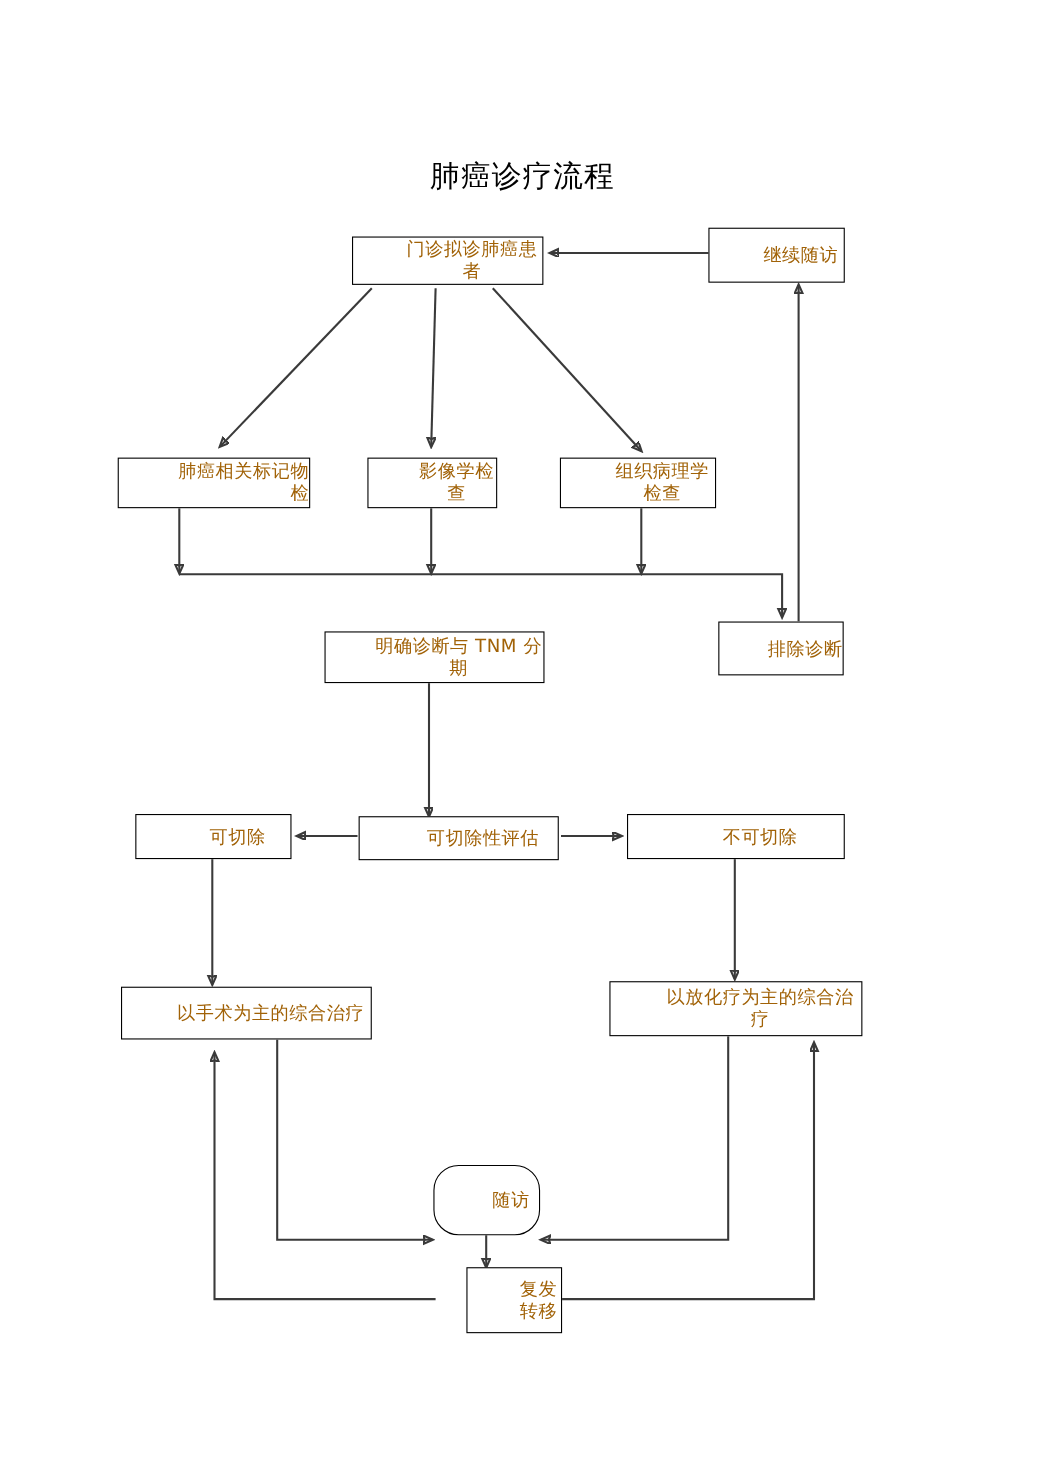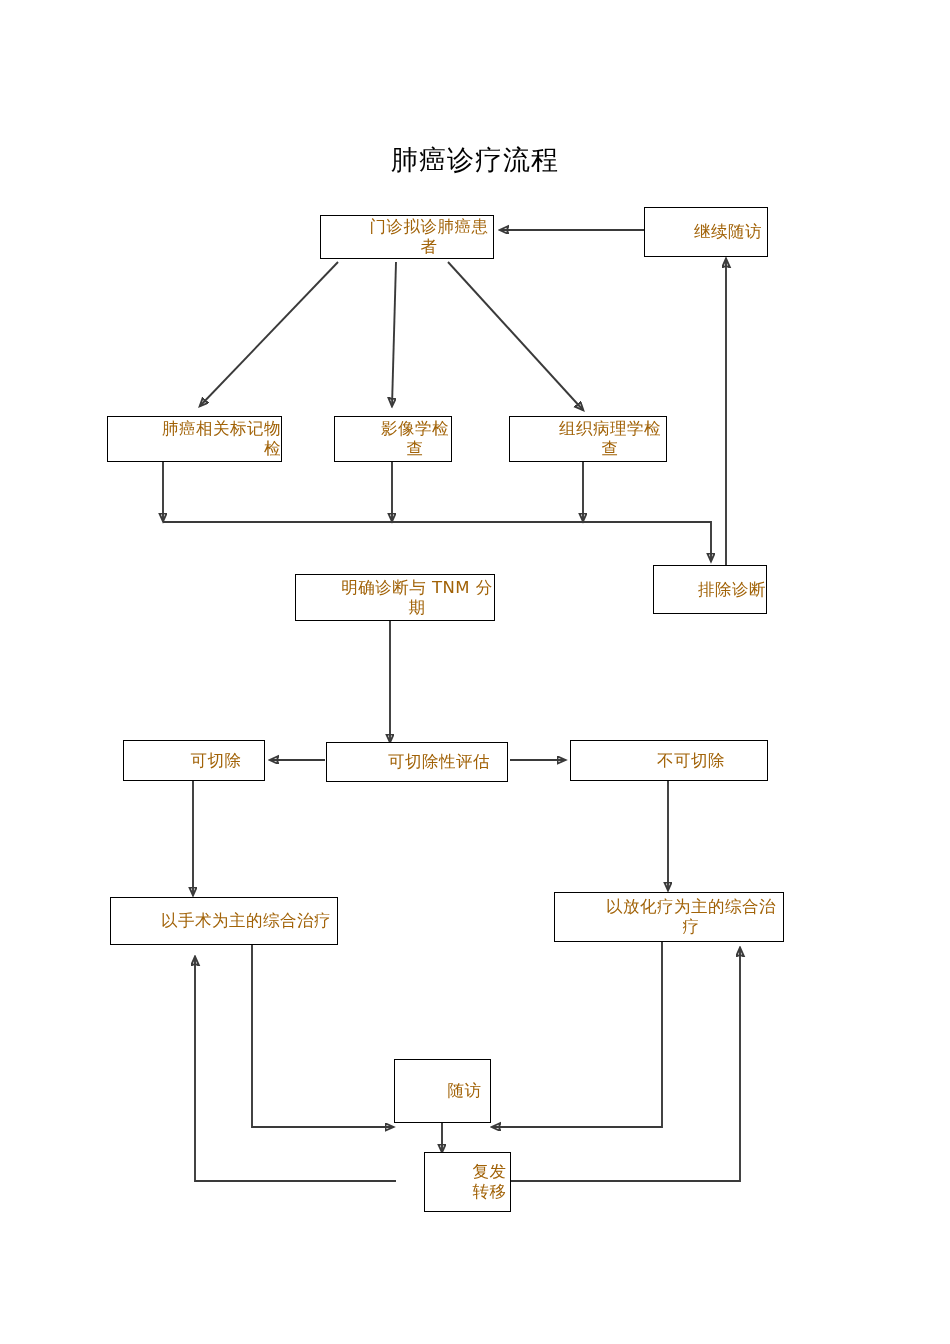--- a/index.html
+++ b/index.html
@@ -124,21 +124,21 @@
   </div>
 
   <div class="node" style="left:107px; top:416px; width:175px; height:46px;text-align:right;">
     <span>肺癌相关标记物检</span>
   </div>
 
   <div class="node" style="left:334px; top:416px; width:118px; height:46px;">
     <span>影像学检查</span>
   </div>
 
-  <div class="node" style="left:509px; top:416px; width:158px; height:46px;">
+  <div class="node" style="left:509px; top:416px; width:142px; height:46px;">
     <span>组织病理学检查</span>
   </div>
 
   <div class="node" style="left:295px; top:574px; width:200px; height:47px;">
     <span>明确诊断与 TNM 分期</span>
   </div>
 
   <div class="node" style="left:653px; top:565px; width:114px; height:49px;">
     <span>排除诊断</span>
   </div>
@@ -156,21 +156,21 @@
   </div>
 
   <div class="node" style="left:110px; top:897px; width:228px; height:48px;">
     <span>以手术为主的综合治疗</span>
   </div>
 
   <div class="node" style="left:554px; top:892px; width:230px; height:50px;">
     <span>以放化疗为主的综合治疗</span>
   </div>
 
-  <div class="node" style="left:394px; top:1059px; width:97px; height:64px;">
+  <div class="node" style="left:394px; top:1059px; width:97px; height:64px;border-radius:23px;">
     <span>随访</span>
   </div>
 
   <div class="node" style="left:396px; top:1152px; width:87px; height:60px;margin-left:28px;">
     <span>复发转移</span>
   </div>
 
 </div>
 
 </body></html>

